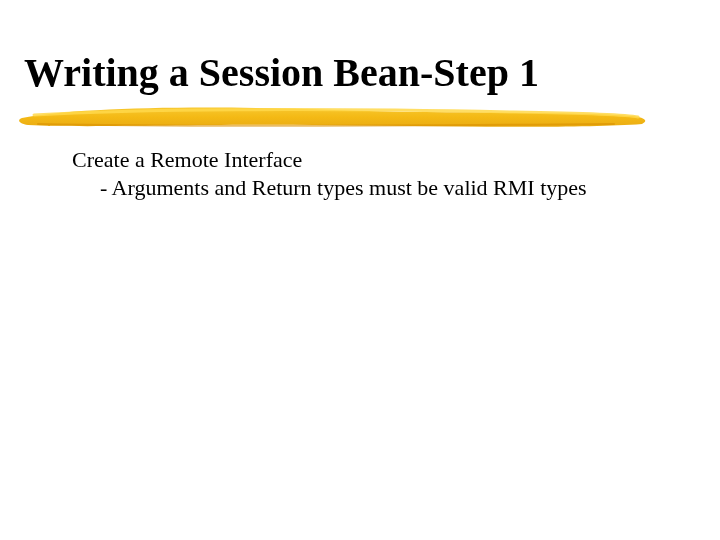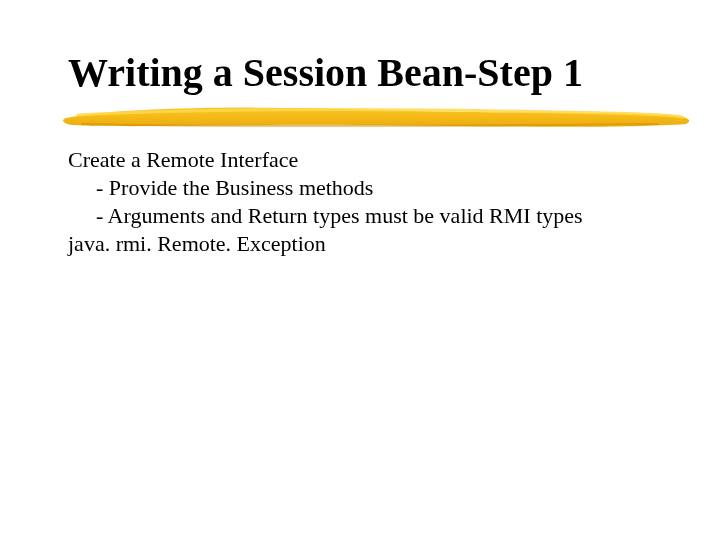--- a/index.html
+++ b/index.html
@@ -10,39 +10,40 @@
     background: #ffffff;
     font-family: "Times New Roman", Times, serif;
     color: #000;
     overflow: hidden;
   }
   .slide {
     position: relative;
     width: 720px;
     height: 540px;
     box-sizing: border-box;
-    padding: 50px 48px 0 68px;
+    padding: 50px 48px 0 24px;
   }
   .title {
     font-size: 40px;
     font-weight: bold;
     line-height: 1.15;
     margin: 0 0 6px 0;
   }
   .underline {
     position: relative;
     height: 30px;
     margin: 0 0 14px -10px;
   }
   .underline svg {
     display: block;
   }
   .body {
     font-size: 22px;
     line-height: 1.28;
+    margin-left: 48px;
   }
   .sub {
     padding-left: 28px;
   }
 </style>
 </head>
 <body>
 
 <div class="slide">
 
@@ -67,18 +68,16 @@
       <path d="M20 13
                C 120 7, 300 6, 500 10
                C 560 11, 610 12, 624 15" fill="none" stroke="#ffd84a" stroke-width="3" stroke-linecap="round" opacity="0.85"></path>
       <path d="M24 22
                C 160 25, 380 24, 600 22" fill="none" stroke="#d98f00" stroke-width="2" stroke-linecap="round" opacity="0.6"></path>
     </svg>
   </div>
 
   <div class="body">
     <div>Create a Remote Interface</div>
-    <div class="sub">- Provide the Business methods</div>
     <div class="sub">- Arguments and Return types must be valid RMI types</div>
-    <div>java. rmi. Remote. Exception</div>
   </div>
 
 </div>
 
 </body></html>

